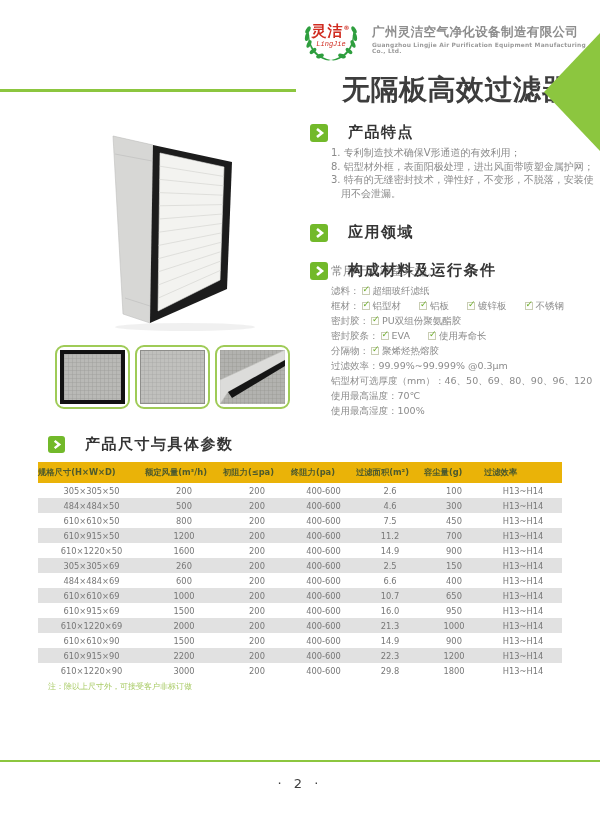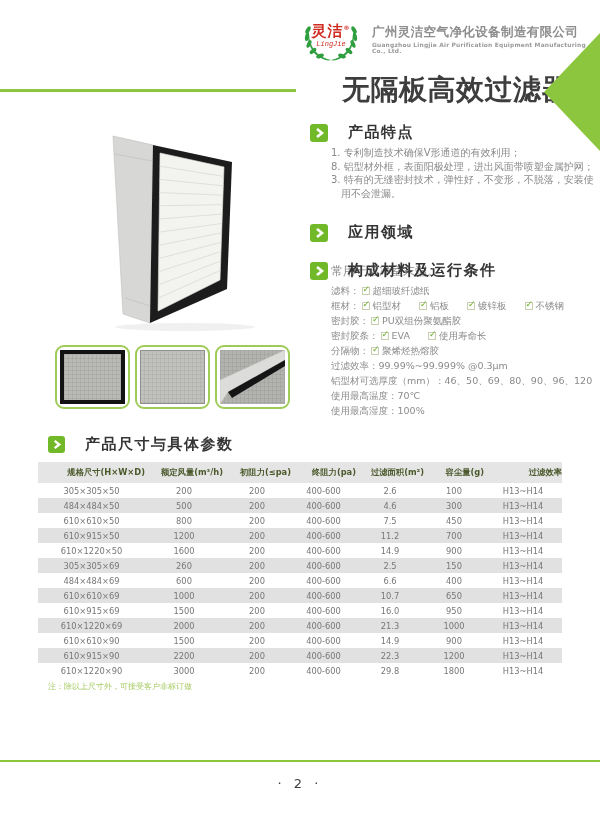--- a/index.html
+++ b/index.html
@@ -39,21 +39,21 @@
   .ck{position:absolute;left:0;top:-4px;font-size:9px;color:#6daf2a;font-weight:bold}
 
   
   .product-photo{position:absolute;left:85px;top:128px}
   .thumbs{position:absolute;left:55px;top:345px;display:flex;gap:5px}
   .thumb{width:75px;height:64px;border:2px solid #9fcb57;border-radius:9px;background:#fff;padding:3px;display:flex;align-items:center;justify-content:center}
 
   
   .spec-wrap{position:absolute;left:38px;top:462px;width:524px}
   table.spec{border-collapse:collapse;table-layout:fixed;width:524px}
-  .spec thead th{background:#e5e5e5;color:#4d5a2d;font-weight:bold;font-size:8.3px;height:21px;text-align:right}
+  .spec thead th{background:#eab308;color:#4d5a2d;font-weight:bold;font-size:8.3px;height:21px;text-align:left}
   .spec td{font-size:8.3px;color:#787878;height:15px;text-align:center;overflow:hidden;white-space:nowrap}
   .spec tbody tr:nth-child(even){background:#e1e1e1}
   .note{position:absolute;left:48px;top:681px;font-size:8px;color:#a9cb66}
 
   
   .bottom-line{position:absolute;left:0;top:760px;width:600px;height:2px;background:#8cc63f}
   .page-label{position:absolute;left:0;top:776px;width:600px;text-align:center;font-size:13px;color:#3e3e3e;letter-spacing:4px}
 </style>
 </head>
 <body>

